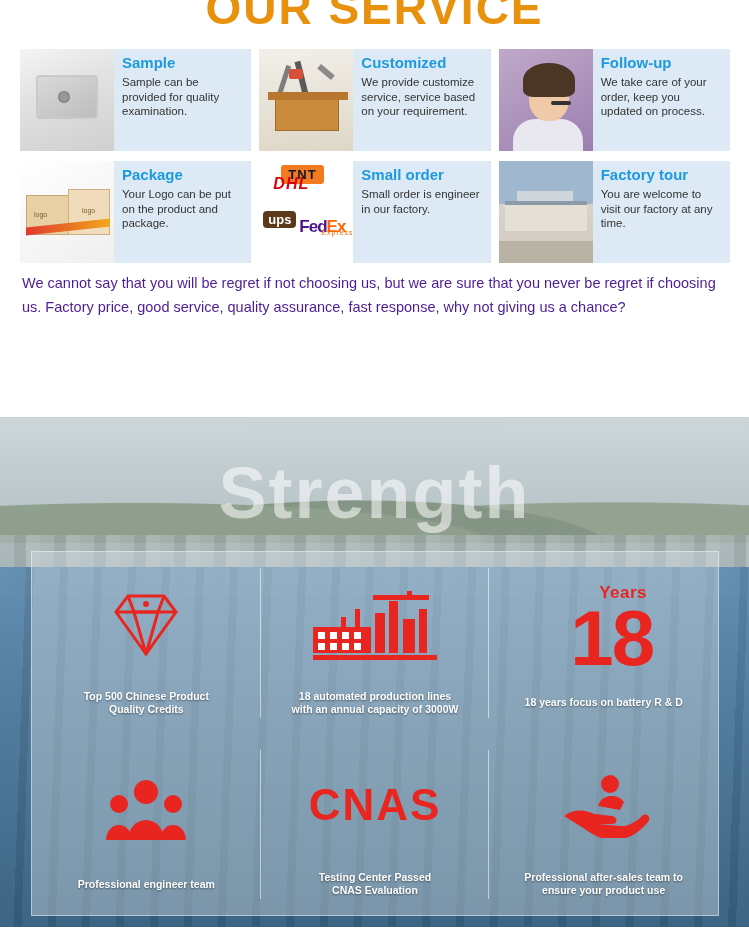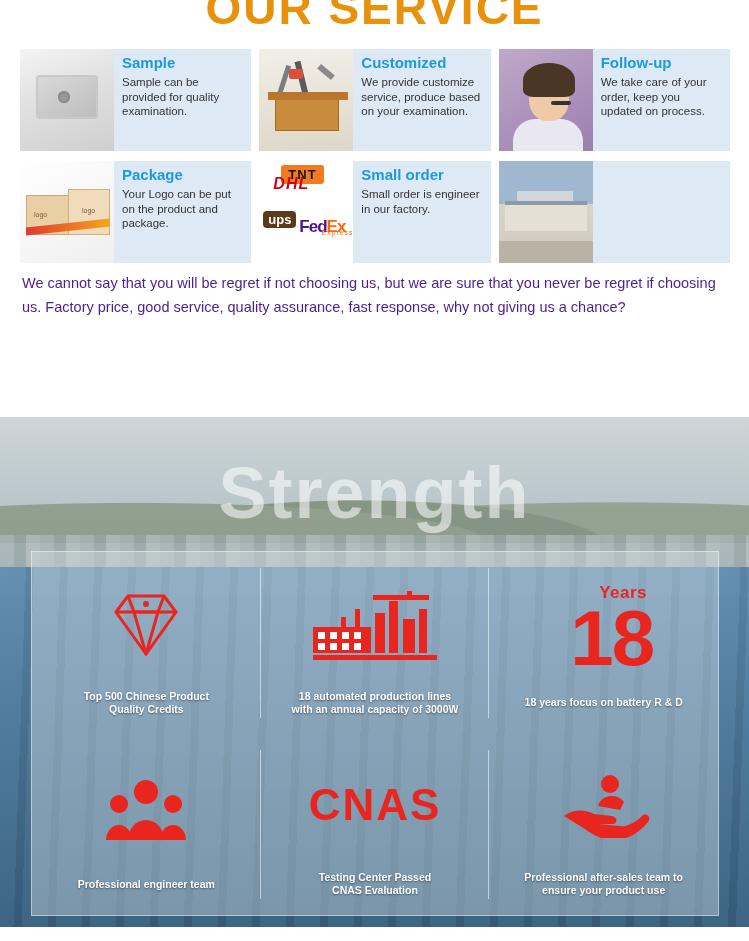--- a/index.html
+++ b/index.html
@@ -300,21 +300,21 @@
         <div class="service-card">
           <div class="card-img img-tools">
             <div class="tool-1"></div>
             <div class="tool-2"></div>
             <div class="tool-3"></div>
             <div class="tool-4"></div>
             <div class="toolbox"></div>
           </div>
           <div class="card-body">
             <div class="card-title">Customized</div>
-            <div class="card-text">We provide customize service, produce based on your examination.</div>
+            <div class="card-text">We provide customize service, service based on your requirement.</div>
           </div>
         </div>
 
         <div class="service-card">
           <div class="card-img img-person">
             <div class="person-body"></div>
             <div class="person-face"></div>
             <div class="person-hair"></div>
             <div class="person-mic"></div>
           </div>
@@ -356,20 +356,24 @@
             <div class="card-title">Small order</div>
             <div class="card-text">Small order is engineer in our factory.</div>
           </div>
         </div>
 
         <div class="service-card">
           <div class="card-img img-factory">
             <div class="fac-build2"></div>
             <div class="fac-build"></div>
             <div class="fac-ground"></div>
+          </div>
+          <div class="card-body">
+            <div class="card-title">Factory tour</div>
+            <div class="card-text">You are welcome to visit our factory at any time.</div>
           </div>
         </div>
 
       </div>
     </div>
 
     <div class="service-note">We cannot say that you will be regret if not choosing us, but we are sure that you never be regret if choosing us. Factory price, good service, quality assurance, fast response, why not giving us a chance?</div>
   </section>
 
   <section class="strength-section">

